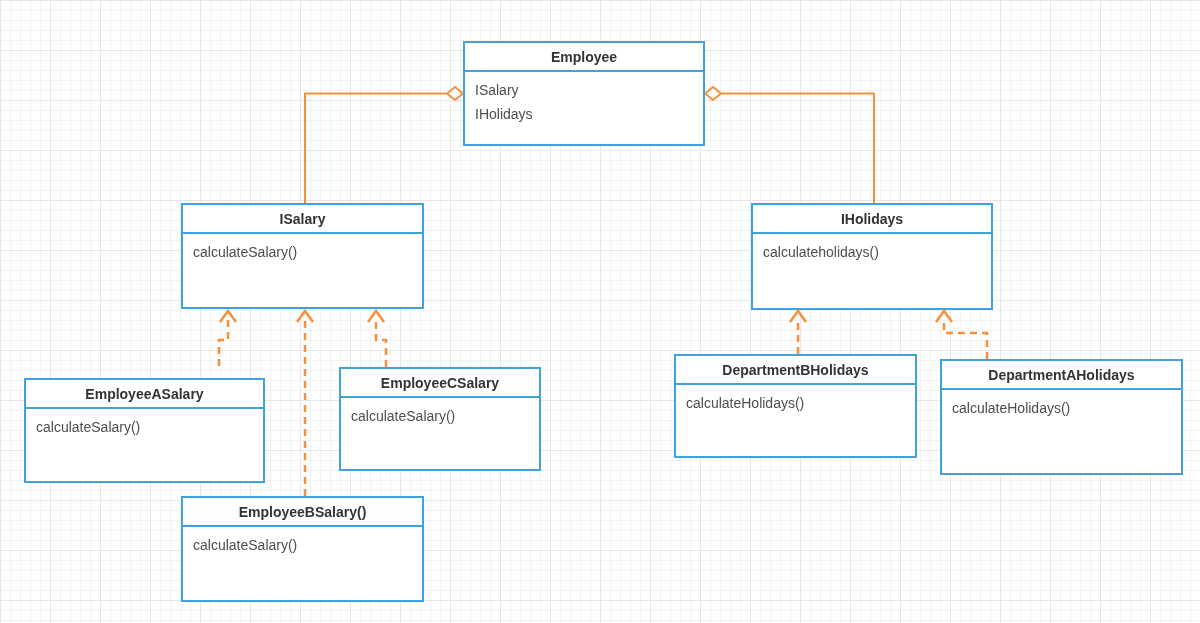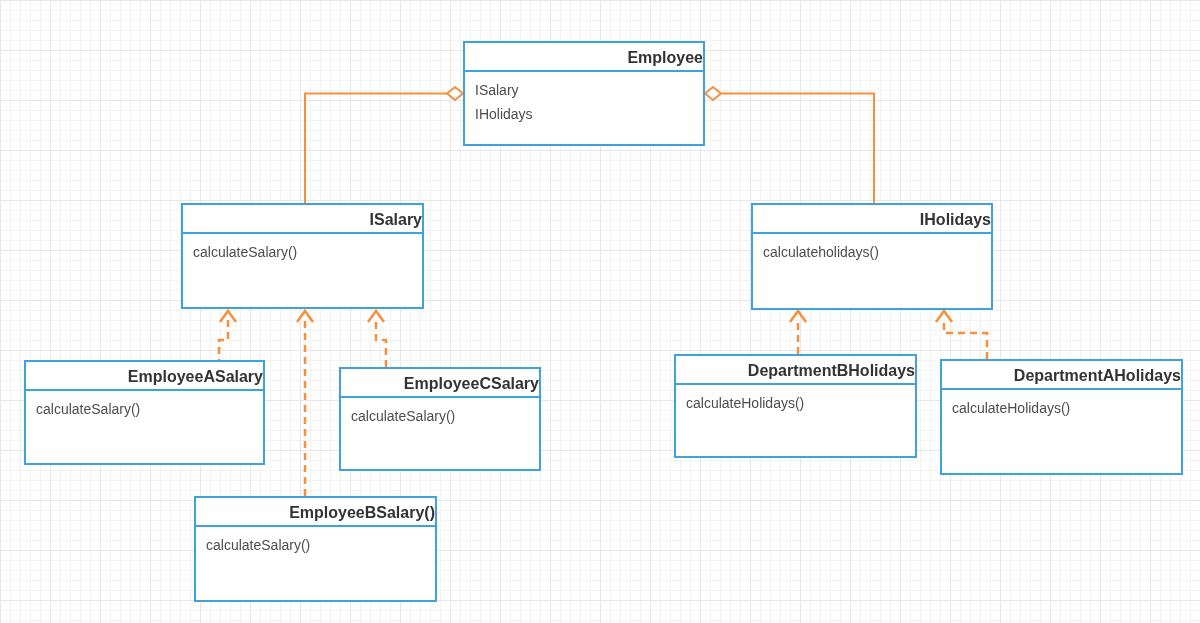--- a/index.html
+++ b/index.html
@@ -34,23 +34,23 @@
     width: 1200px; height: 623px;
   }
   .uml-class {
     position: absolute;
     background: #ffffff;
     border: 2px solid var(--box-border);
   }
   .uml-title {
     height: 29px;
     line-height: 29px;
-    text-align: right;
+    text-align: center;
     font-weight: bold;
-    font-size: 16px;
+    font-size: 14px;
     color: var(--title-text);
     border-bottom: 2px solid var(--box-border);
     white-space: nowrap;
     overflow: hidden;
   }
   .uml-body {
     padding: 6px 10px;
   }
   .uml-member {
     font-size: 14px;
@@ -140,35 +140,35 @@
     </div>
   </div>
 
   <div class="uml-class" style="left:751px; top:203px; width:242px; height:107px;">
     <div class="uml-title">IHolidays</div>
     <div class="uml-body">
       <div class="uml-member">calculateholidays()</div>
     </div>
   </div>
 
-  <div class="uml-class" style="left:24px; top:360px; width:241px; height:105px;">
+  <div class="uml-class" style="left:24px; top:378px; width:241px; height:105px;">
     <div class="uml-title">EmployeeASalary</div>
     <div class="uml-body">
       <div class="uml-member">calculateSalary()</div>
     </div>
   </div>
 
   <div class="uml-class" style="left:339px; top:367px; width:202px; height:104px;">
     <div class="uml-title">EmployeeCSalary</div>
     <div class="uml-body">
       <div class="uml-member">calculateSalary()</div>
     </div>
   </div>
 
-  <div class="uml-class" style="left:181px; top:496px; width:243px; height:106px;margin-left:13px;">
+  <div class="uml-class" style="left:181px; top:496px; width:243px; height:106px;">
     <div class="uml-title">EmployeeBSalary()</div>
     <div class="uml-body">
       <div class="uml-member">calculateSalary()</div>
     </div>
   </div>
 
   <div class="uml-class" style="left:674px; top:354px; width:243px; height:104px;">
     <div class="uml-title">DepartmentBHolidays</div>
     <div class="uml-body">
       <div class="uml-member">calculateHolidays()</div>

